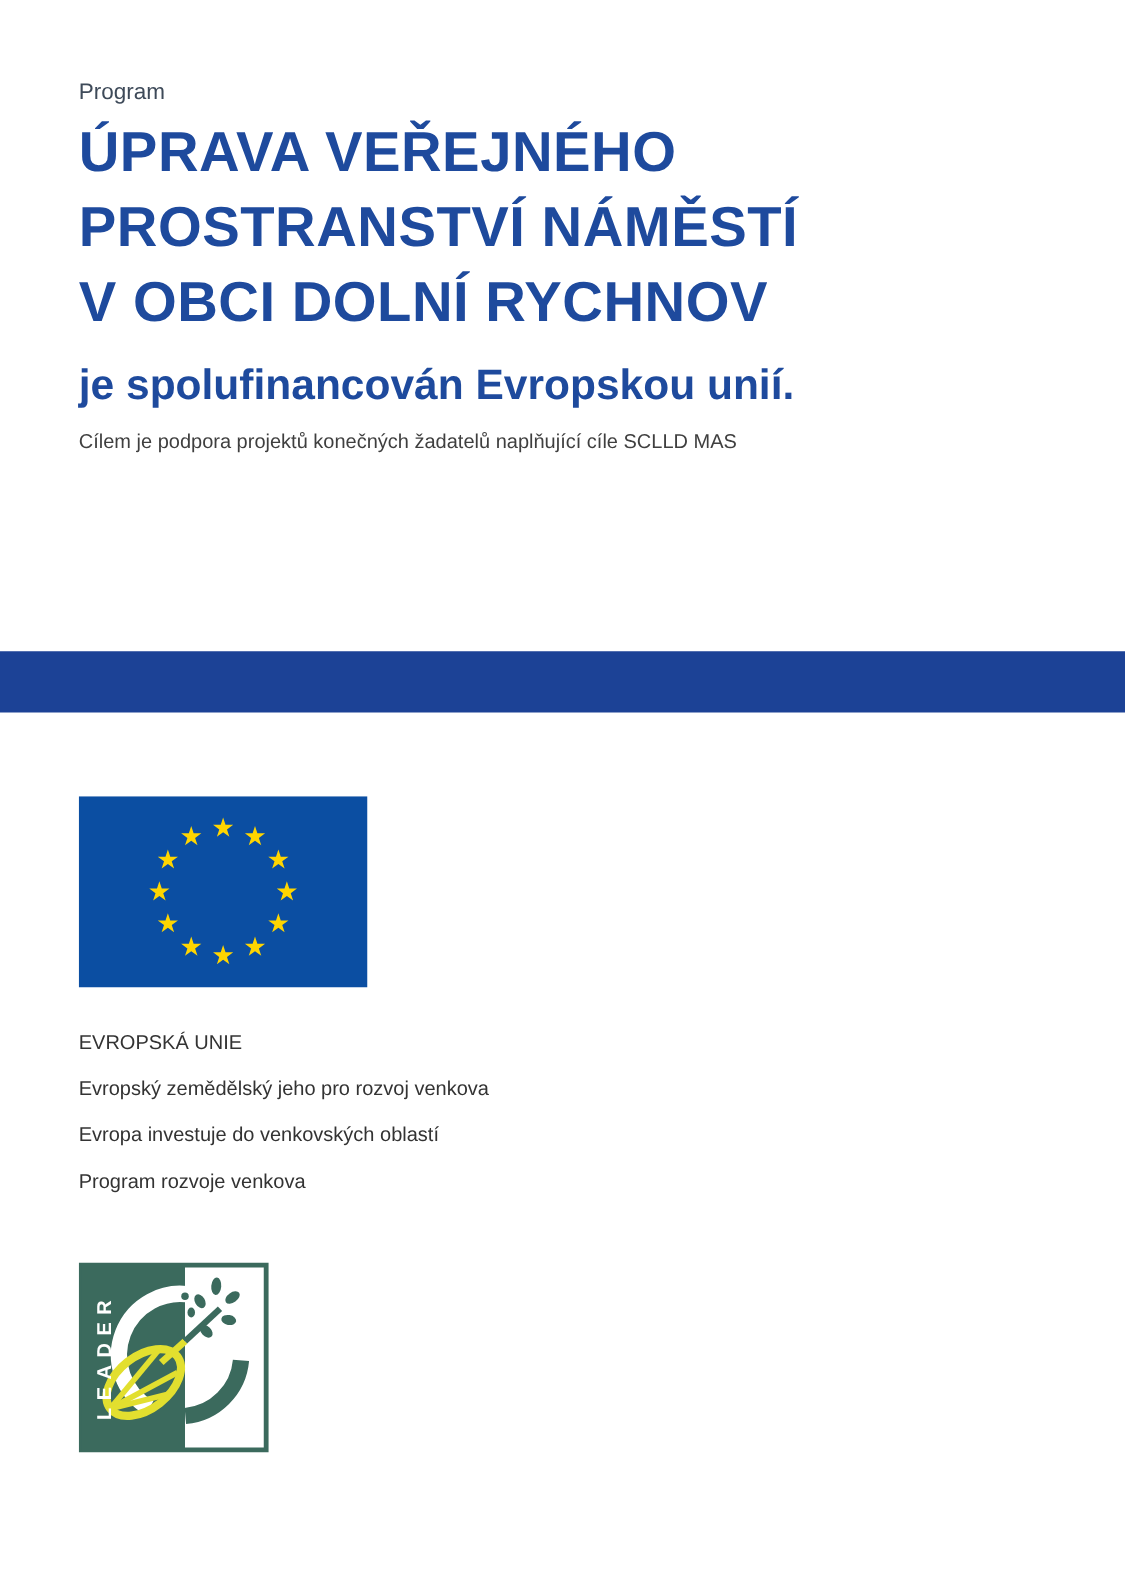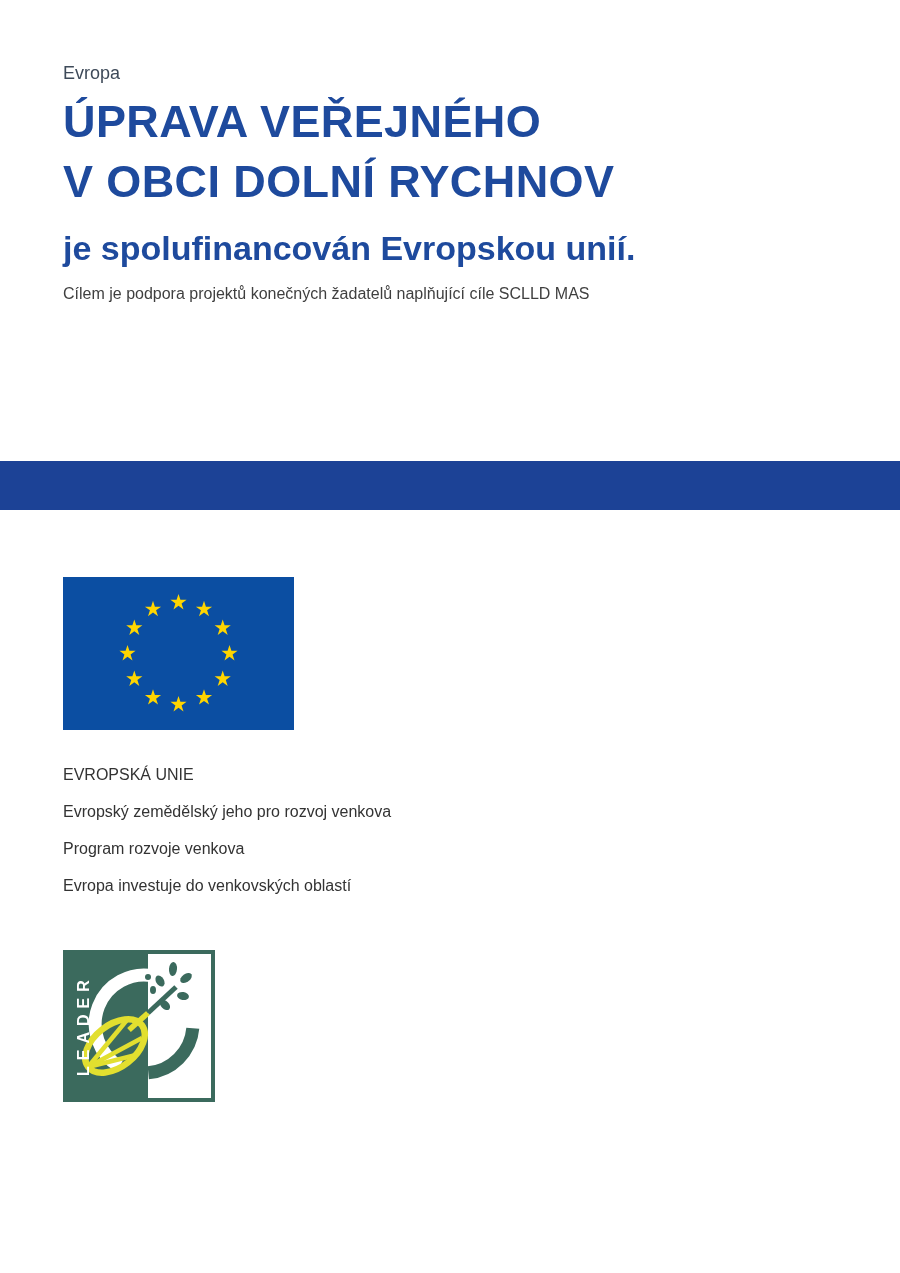--- a/index.html
+++ b/index.html
@@ -41,23 +41,24 @@
   }
   .eu-lines div { white-space:nowrap; }
   .leader-logo { display:block; margin:46px 0 0 63px; }
 </style>
 </head>
 <body>
 
 <div>
 
   <div class="top-content">
-    <div class="kicker">Evropa</div>
+    <div class="kicker">Program</div>
     <div class="title">
       <div>ÚPRAVA VEŘEJNÉHO</div>
+      <div>PROSTRANSTVÍ NÁMĚSTÍ</div>
       <div>V OBCI DOLNÍ RYCHNOV</div>
     </div>
     <div class="cofinance">je spolufinancován Evropskou unií.</div>
     <div class="description">
       <div>Cílem je podpora projektů konečných žadatelů naplňující cíle SCLLD MAS</div>
     </div>
   </div>
 
   <div class="blue-bar"></div>
 
@@ -78,22 +79,22 @@
         <use href="#star" x="90" y="120.7"></use>
         <use href="#star" x="71.3" y="102"></use>
         <use href="#star" x="64.5" y="76.5"></use>
         <use href="#star" x="71.3" y="51"></use>
         <use href="#star" x="90" y="32.3"></use>
       </g>
     </svg>
     <div class="eu-lines">
       <div>EVROPSKÁ UNIE</div>
       <div>Evropský zemědělský jeho pro rozvoj venkova</div>
+      <div>Evropa investuje do venkovských oblastí</div>
       <div>Program rozvoje venkova</div>
-      <div>Evropa investuje do venkovských oblastí</div>
     </div>
   </div>
 
   <svg class="leader-logo" width="152" height="152" viewBox="0 0 152 152" xmlns="http://www.w3.org/2000/svg">
 
     <rect x="2" y="2" width="148" height="148" fill="#ffffff" stroke="#3b6a5d" stroke-width="4"></rect>
 
     <rect x="2" y="2" width="83" height="148" fill="#3b6a5d"></rect>
 
     <path d="M 91.2 26.1 A 49 49 0 0 0 56.5 116.4" fill="none" stroke="#ffffff" stroke-width="13"></path>

